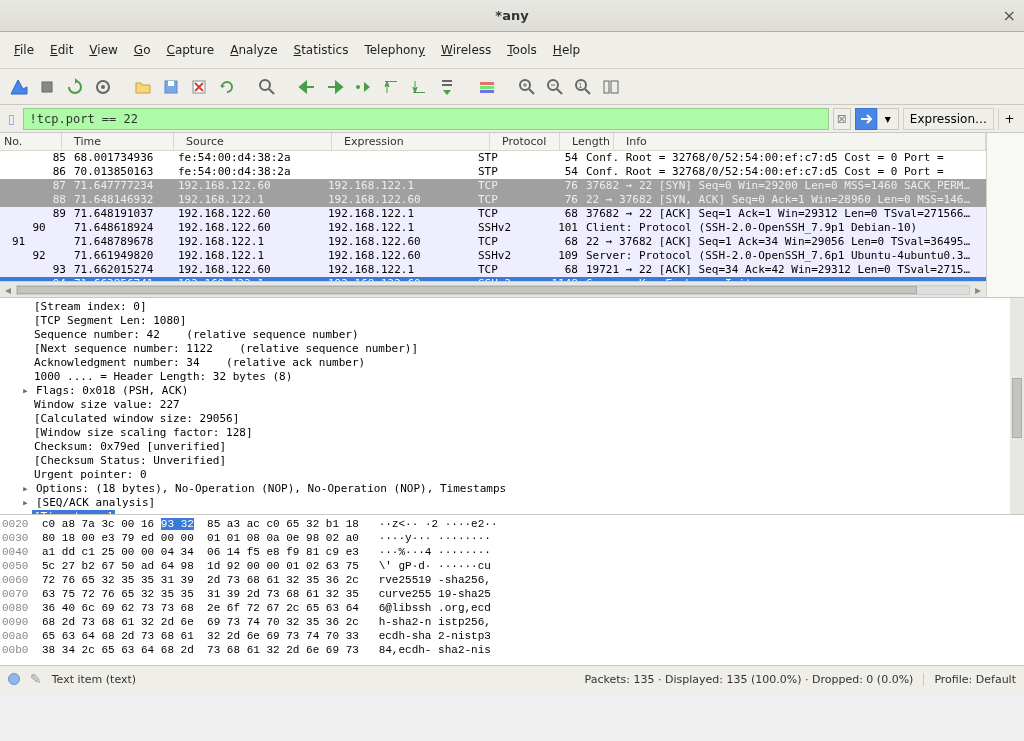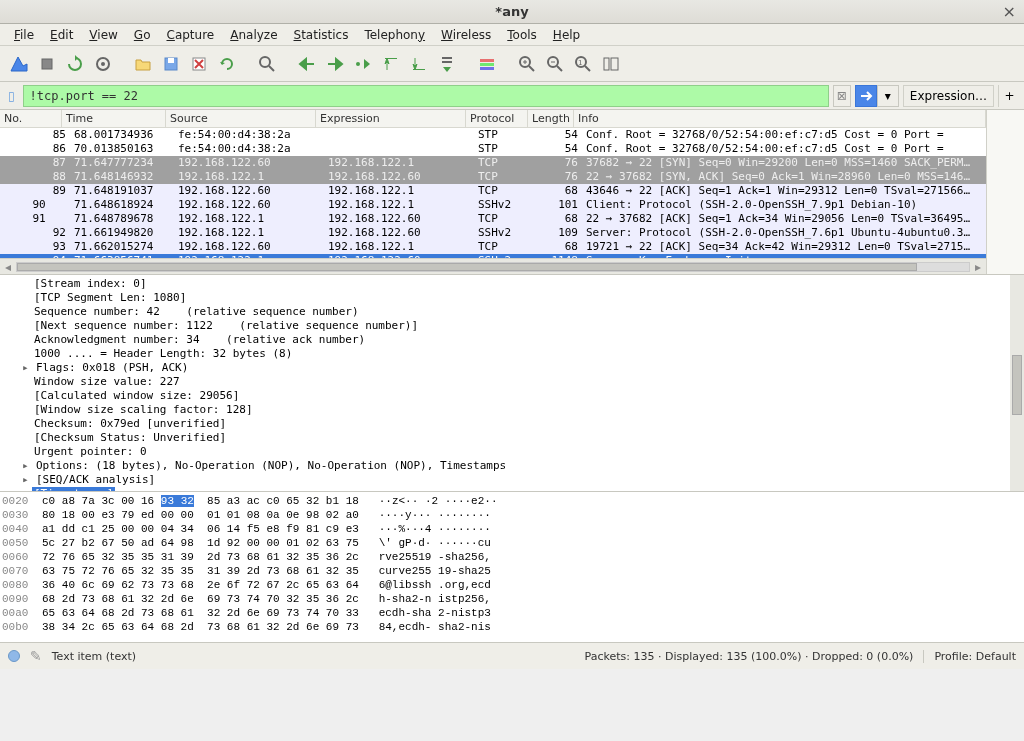--- a/index.html
+++ b/index.html
@@ -1,37 +1,37 @@
 <!DOCTYPE html>
 <html><head>
 <meta charset="utf-8">
 <style>
 * { box-sizing: border-box; margin:0; padding:0; }
 html,body { width:1024px; height:741px; font-family: "DejaVu Sans", "Liberation Sans", Arial, sans-serif; font-size:12px; background:#efefef; overflow:hidden; color:#000; }
-.titlebar { height:24px; background:linear-gradient(#e8e8e3,#dedcd6); display:flex; align-items:center; padding:0 8px; border-bottom:1px solid #b0b0a8; position:relative;}
+.titlebar { height:32px; background:linear-gradient(#e8e8e3,#dedcd6); display:flex; align-items:center; padding:0 8px; border-bottom:1px solid #b0b0a8; position:relative;}
 .title-text { position:absolute; left:50%; transform:translateX(-50%); font-weight:bold; color:#333; font-size:13px;}
 .close-x { margin-left:auto; font-size:16px; color:#555; cursor:pointer;}
-.menubar { height:22px; background:#efeee8; display:flex; align-items:center; padding:0 8px; gap:4px; border-bottom:1px solid #d0d0c8;}
+.menubar { height:37px; background:#efeee8; display:flex; align-items:center; padding:0 8px; gap:4px; border-bottom:1px solid #d0d0c8;}
 .menuitem { padding:2px 6px; font-size:12px; color:#222; }
 .menuitem .ul { text-decoration:underline; }
 .toolbar { height:36px; background:#efeee8; display:flex; align-items:center; padding:4px 6px; gap:2px; border-bottom:1px solid #c8c8c0;}
 .tbtn { width:26px; height:26px; display:flex; align-items:center; justify-content:center; border-radius:2px; border:1px solid transparent; cursor:pointer;}
 .tsep { width:10px; height:26px; }
 svg { display:block; }
 .filterbar { height:28px; background:#efeee8; display:flex; align-items:center; padding:2px 4px; gap:4px; border-bottom:1px solid #c8c8c0;}
 .filterinput { flex:1; background:#ADFAA7; border:1px solid #8fcf8a; height:22px; padding:2px 6px; font-family:monospace; font-size:12px; color:#333;}
 .filterbtn { height:22px; padding:0 6px; display:flex; align-items:center; cursor:pointer; font-size:12px;}
 .expr-btn { border:1px solid #d0d0c8; background:#efeee8;}
 .add-btn { width:22px; justify-content:center; border-left:1px solid #d0d0c8;}
 .arrow-combo { display:flex; height:22px;}
 .arrow-combo .ab { width:22px; border:1px solid #c8c8c0; display:flex; align-items:center; justify-content:center;}
 .arrow-combo .ab.blue { background:#4a86e8; border-color:#3a76d8;}
 .packetlist-wrap { display:flex; border-bottom:1px solid #c8c8c0;}
 .packetlist { height:164px; overflow:hidden; position:relative; background:#fff; flex:1;}
-.headers { display:flex; font-weight:normal; color:#333; background:#f4f4f0; border-bottom:1px solid #d8d8d0; height:18px; align-items:flex-end; font-size:11px;}
+.headers { display:flex; font-weight:normal; color:#333; background:#f4f4f0; border-bottom:1px solid #d8d8d0; height:18px; align-items:flex-end; font-size:11px;gap:8px;}
 .headers div { padding:2px 4px; border-right:1px solid #d8d8d0; overflow:hidden; white-space:nowrap;}
 .col-no{width:62px;} .col-time{width:104px;} .col-src{width:150px;} .col-dst{width:150px;} .col-proto{width:62px;} .col-len{width:46px;} .col-info{flex:1;}
 .rows { font-family:monospace; font-size:11px; line-height:14px;}
 .row { display:flex; height:14px; white-space:nowrap; overflow:hidden;padding-left:8px;}
 .row div { padding:0 4px; overflow:hidden;}
 .row.stp { background:#fff; }
 .row.tcp-syn { background:#a0a0a0; color:#eee;}
 .row.ssh { background:#eeeefe; }
 .row.tcp { background:#eeeefe; }
 .row.sel { background:#3a7ad9; color:#fff; }
@@ -272,42 +272,42 @@
           <div class="col-len" style="text-align:right;">76</div>
           <div class="col-info">22 → 37682 [SYN, ACK] Seq=0 Ack=1 Win=28960 Len=0 MSS=146…</div>
         </div>
         <div class="row tcp">
           <div class="col-no" style="text-align:right;">89</div>
           <div class="col-time">71.648191037</div>
           <div class="col-src">192.168.122.60</div>
           <div class="col-dst">192.168.122.1</div>
           <div class="col-proto">TCP</div>
           <div class="col-len" style="text-align:right;">68</div>
-          <div class="col-info">43646 → 22 [ACK] Seq=1 Ack=1 Win=29312 Len=0 TSval=271566…</div>
+          <div class="col-info">37682 → 22 [ACK] Seq=1 Ack=1 Win=29312 Len=0 TSval=271566…</div>
         </div>
         <div class="row ssh">
           <div class="col-no" style="text-align:center;">90</div>
           <div class="col-time">71.648618924</div>
           <div class="col-src">192.168.122.60</div>
           <div class="col-dst">192.168.122.1</div>
           <div class="col-proto">SSHv2</div>
           <div class="col-len" style="text-align:right;">101</div>
           <div class="col-info">Client: Protocol (SSH-2.0-OpenSSH_7.9p1 Debian-10)</div>
         </div>
         <div class="row tcp">
-          <div class="col-no" style="text-align:center;">91</div>
+          <div class="col-no" style="text-align:left;">91</div>
           <div class="col-time">71.648789678</div>
           <div class="col-src">192.168.122.1</div>
           <div class="col-dst">192.168.122.60</div>
           <div class="col-proto">TCP</div>
           <div class="col-len" style="text-align:right;">68</div>
           <div class="col-info">22 → 37682 [ACK] Seq=1 Ack=34 Win=29056 Len=0 TSval=36495…</div>
         </div>
         <div class="row ssh">
-          <div class="col-no" style="text-align:right;">92</div>
+          <div class="col-no" style="text-align:center;">92</div>
           <div class="col-time">71.661949820</div>
           <div class="col-src">192.168.122.1</div>
           <div class="col-dst">192.168.122.60</div>
           <div class="col-proto">SSHv2</div>
           <div class="col-len" style="text-align:right;">109</div>
           <div class="col-info">Server: Protocol (SSH-2.0-OpenSSH_7.6p1 Ubuntu-4ubuntu0.3…</div>
         </div>
         <div class="row tcp">
           <div class="col-no" style="text-align:right;">93</div>
           <div class="col-time">71.662015274</div>

